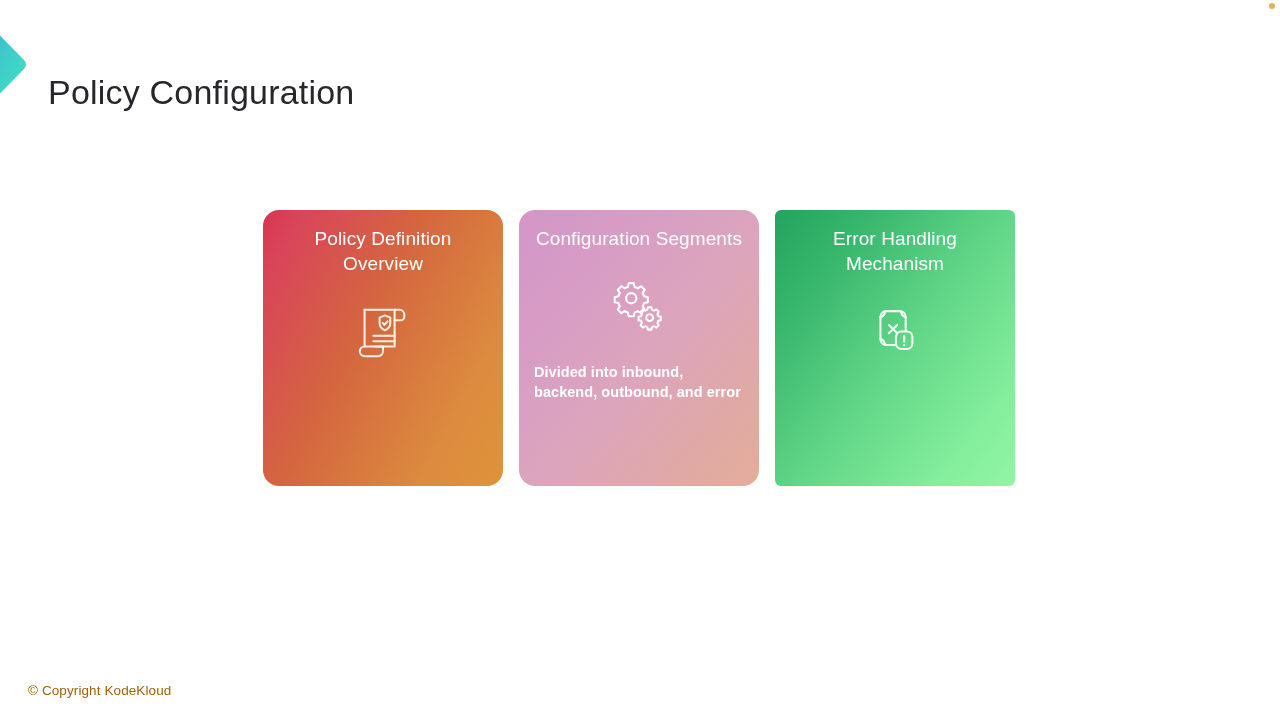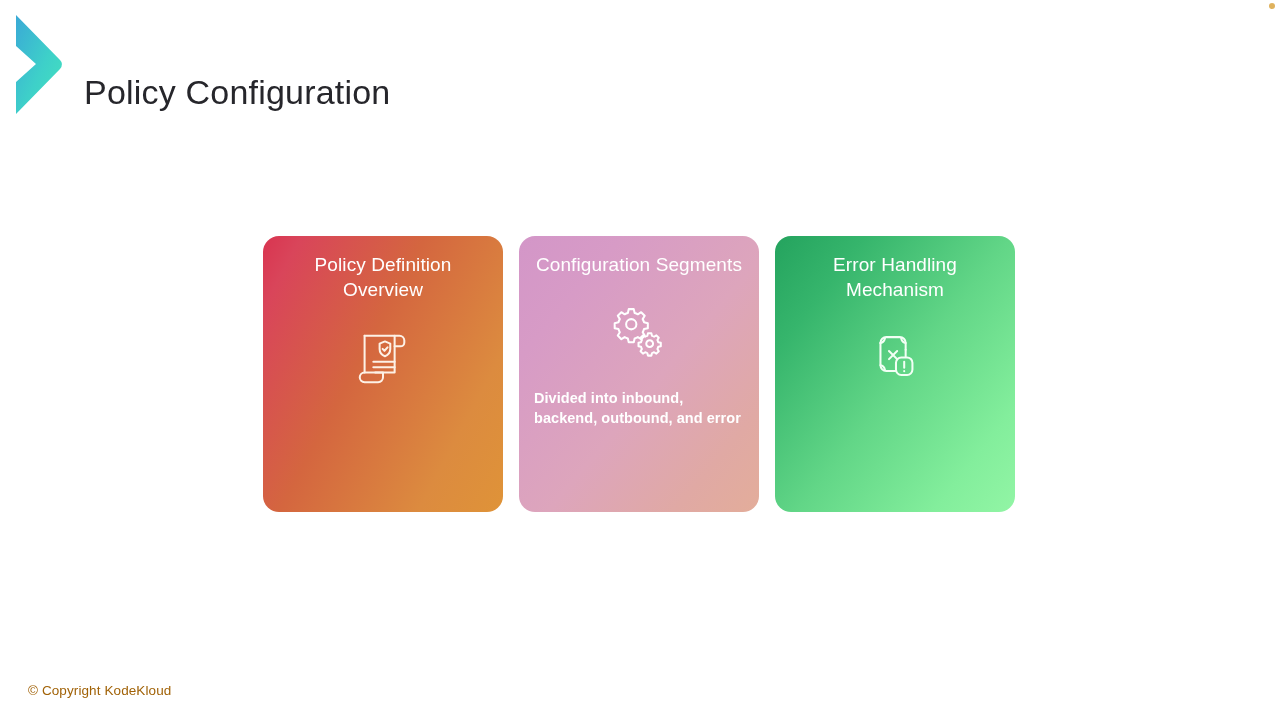--- a/index.html
+++ b/index.html
@@ -27,21 +27,20 @@
     opacity: .85;
   }
 
   
   .header {
     position: absolute;
     top: 0;
     left: 0;
     width: 1240px;
     height: 130px;
-    margin-left: 36px;
   }
   .brand-chevron {
     position: absolute;
     left: -22px;
     top: 12px;
     width: 70px;
     height: 105px;
   }
   .page-title {
     position: absolute;
@@ -50,21 +49,21 @@
     font-size: 34px;
     font-weight: 400;
     color: #26262b;
     letter-spacing: .2px;
     white-space: nowrap;
   }
 
   
   .cards {
     position: absolute;
-    top: 236px;
+    top: 210px;
     left: 251px;
     width: 778px;
     height: 276px;
     display: flex;
     gap: 16px;
     padding-left: 12px;
   }
   .card {
     position: relative;
     width: 240px;
@@ -77,20 +76,21 @@
     overflow: hidden;
   }
   .card-1 {
     background: linear-gradient(118deg, #d93450 0%, #d9455a 10%, #d4663f 42%, #dc8b3f 78%, #df9338 100%);
   }
   .card-2 {
     background: linear-gradient(130deg, #d396c8 0%, #d79bc6 22%, #dda5bc 55%, #e0a9a4 82%, #e3ad9a 100%);
   }
   .card-3 {
     background: linear-gradient(128deg, #24a35e 0%, #36b56c 20%, #62d687 52%, #83ee9c 82%, #92f5a5 100%);
+    border-radius: 6px;
   }
 
   .card-title {
     margin: 0;
     font-size: 19px;
     font-weight: 400;
     line-height: 25px;
     color: #ffffff;
     text-align: center;
     letter-spacing: .1px;

